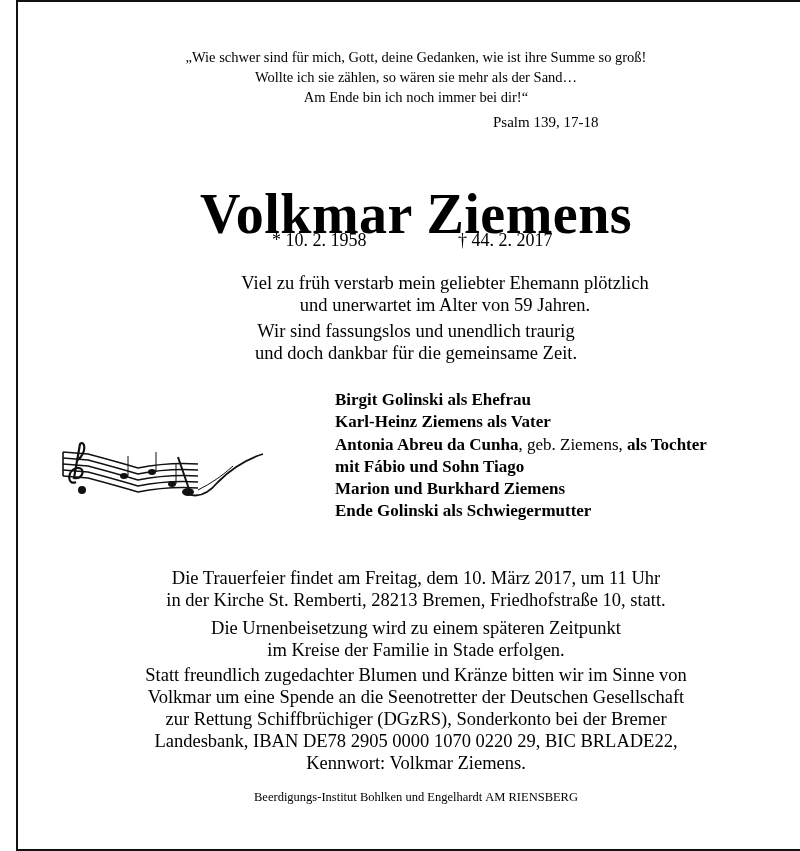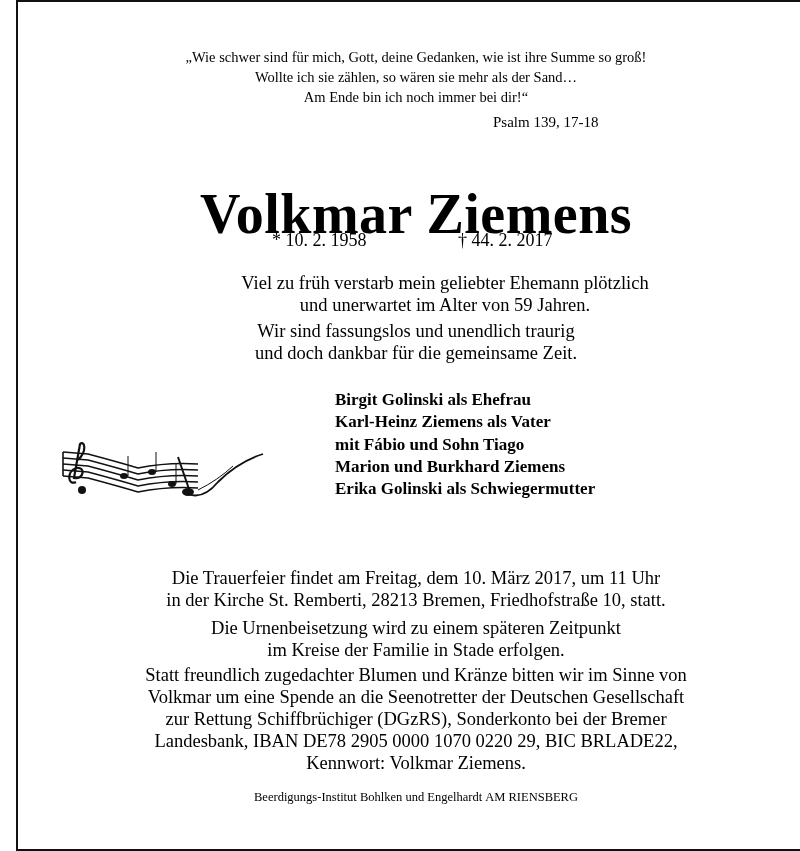--- a/index.html
+++ b/index.html
@@ -76,23 +76,24 @@
     <g stroke="#111" stroke-width="1">
       <path d="M70 34 L70 14"></path>
       <path d="M98 30 L98 10"></path>
       <path d="M118 42 L118 22"></path>
     </g>
   </svg>
 
   <div class="mourners">
     <div><span class="b">Birgit Golinski als Ehefrau</span></div>
     <div><span class="b">Karl-Heinz Ziemens als Vater</span></div>
+    <div><span class="b">Antonia Abreu da Cunha</span><span>, geb. Ziemens, </span><span class="b">als Tochter</span></div>
     <div><span class="b">mit Fábio und Sohn Tiago</span></div>
     <div><span class="b">Marion und Burkhard Ziemens</span></div>
-    <div><span class="b">Erika Golinski als Schwiegermutter</span></div>
+    <div><span class="b">Ende Golinski als Schwiegermutter</span></div>
   </div>
 
   <div class="para p3 center">
     <div>Die Trauerfeier findet am Freitag, dem 10. März 2017, um 11 Uhr</div>
     <div>in der Kirche St. Remberti, 28213 Bremen, Friedhofstraße 10, statt.</div>
   </div>
   <div class="para p4 center">
     <div>Die Urnenbeisetzung wird zu einem späteren Zeitpunkt</div>
     <div>im Kreise der Familie in Stade erfolgen.</div>
   </div>

